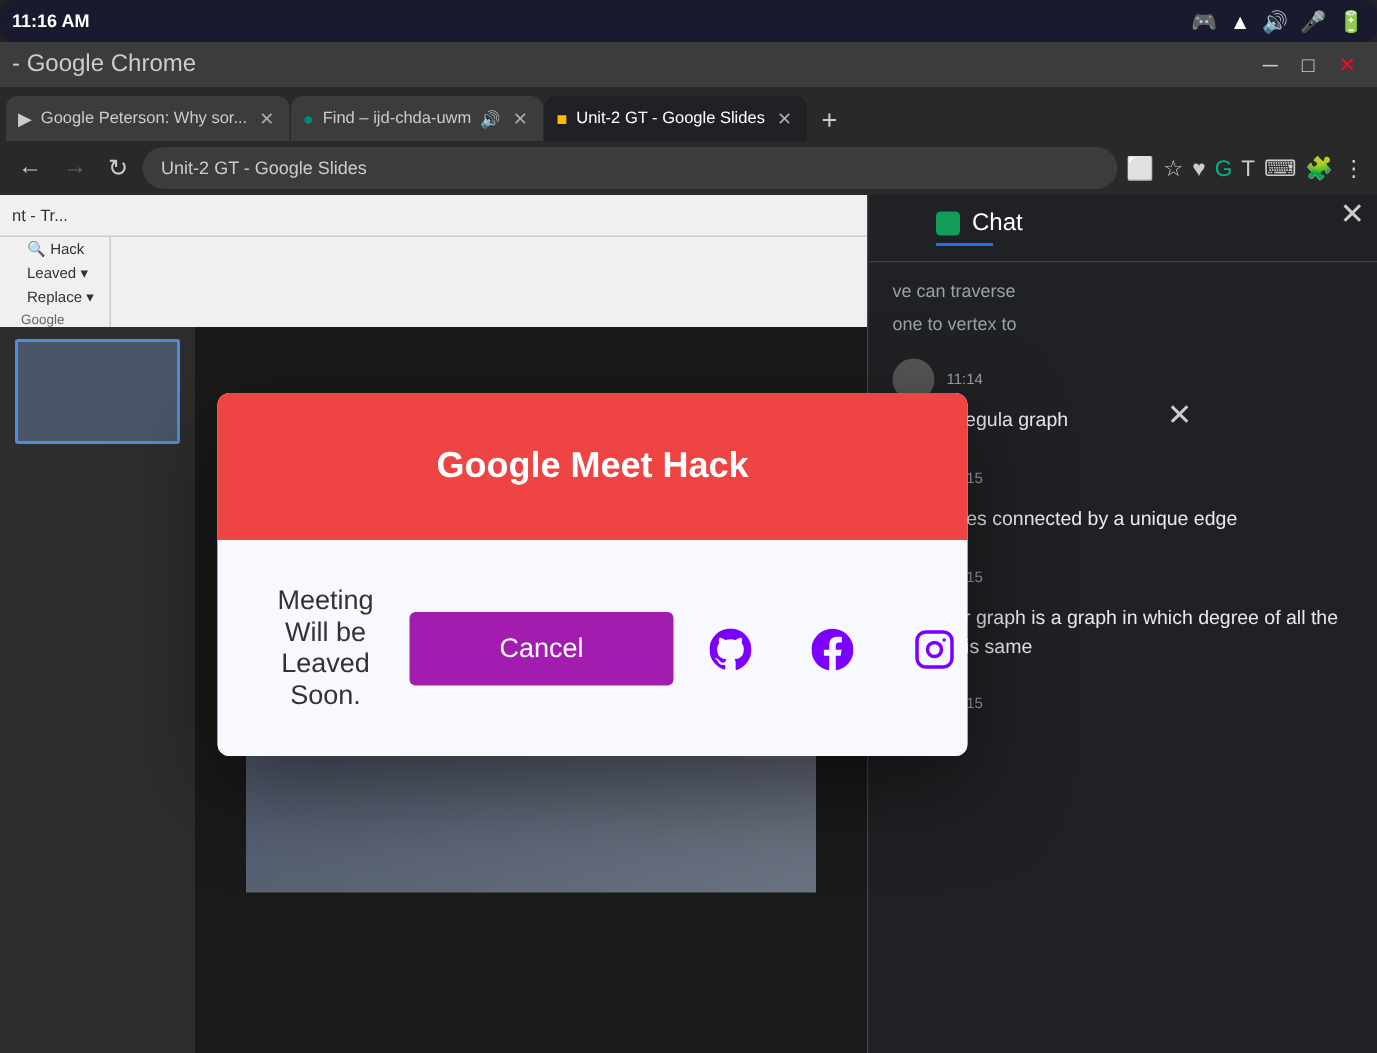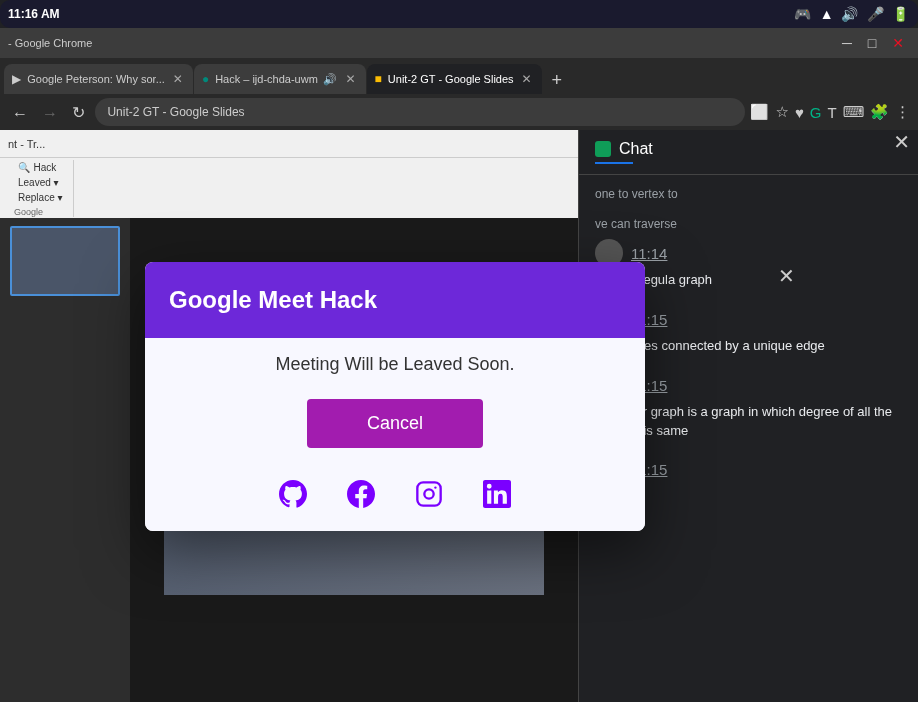--- a/index.html
+++ b/index.html
@@ -19,21 +19,21 @@
     .chrome-window {
       position: absolute; top: 28px; left: 0; width: 918px; height: 674px;
       background: #202124;
     }
 
     
     .chrome-titlebar {
       height: 30px; background: #3c3c3c; display: flex; align-items: center;
       padding: 0 8px; gap: 4px;
     }
-    .chrome-title-text { color: #ccc; font-size: 11px; margin-right: auto; }
+    .chrome-title-text { color: #ccc; font-size: 16px; margin-right: auto; }
     .chrome-title-btn { color: #ccc; font-size: 14px; cursor: pointer; padding: 0 6px; }
 
     
     .chrome-tabs {
       height: 36px; background: #292929; display: flex; align-items: flex-end;
       padding: 0 4px; gap: 1px;
     }
     .chrome-tab {
       height: 30px; background: #3c3c3c; border-radius: 8px 8px 0 0;
       display: flex; align-items: center; padding: 0 8px; gap: 6px;
@@ -89,42 +89,42 @@
     .chat-header {
       display: flex; align-items: center; padding: 10px 16px; border-bottom: 1px solid #444;
       gap: 8px; background: #202124;
     }
     .chat-title { color: #fff; font-size: 16px; font-weight: 500; }
     .chat-underline { height: 2px; background: #1a73e8; width: 38px; margin-top: 2px; }
     .chat-messages { flex: 1; overflow-y: auto; padding: 12px 16px; background: #202124; }
     .chat-msg { margin-bottom: 16px; }
     .chat-msg-header { display: flex; align-items: center; gap: 8px; margin-bottom: 4px; }
     .chat-avatar { width: 28px; height: 28px; background: #555; border-radius: 50%; }
-    .chat-time { color: #9aa0a6; font-size: 15px; text-decoration: underline; }
+    .chat-time { color: #9aa0a6; font-size: 10px; }
     .chat-text { color: #e8eaed; font-size: 13px; line-height: 1.4; }
 
     
     .modal-overlay {
       position: absolute; top: 102px; left: 0; width: 790px; height: calc(674px - 102px);
       display: flex; align-items: flex-start; justify-content: center;
       padding-top: 30px; z-index: 100;
     }
     .modal {
       width: 500px; background: #fff; border-radius: 8px; overflow: hidden;
       box-shadow: 0 20px 60px rgba(0,0,0,0.5);
     }
     .modal-header {
-      background: #6d28d9; padding: 24px; text-align: left;
+      background: #ef4444; padding: 35px; text-align: center;
     }
     .modal-header-title {
       color: #fff; font-size: 24px; font-weight: 600;
     }
     .modal-body {
-      padding: 16px 40px; background: #f8f8ff; display: flex;
-      flex-direction: column; align-items: center; gap: 24px;
+      padding: 30px 40px; background: #f8f8ff; display: flex;
+      flex-direction: row; align-items: center; gap: 24px;
     }
     .modal-message {
       font-size: 18px; color: #333; font-weight: 400; text-align: center;
     }
     .modal-cancel-btn {
       background: #a21caf; color: #fff; border: none; border-radius: 4px;
       padding: 14px 60px; font-size: 18px; cursor: pointer; font-weight: 500;
     }
     .modal-icons { display: flex; align-items: center; gap: 40px; margin-top: 8px; }
     .modal-icon { font-size: 28px; color: #7b00ff; cursor: pointer; }
@@ -159,21 +159,21 @@
   </div>
 
   <div class="chrome-tabs">
     <div class="chrome-tab">
       <span class="tab-favicon">▶</span>
       <span class="tab-label">Google Peterson: Why sor...</span>
       <span class="tab-close">✕</span>
     </div>
     <div class="chrome-tab">
       <span class="tab-favicon" style="color:#00897b;">●</span>
-      <span class="tab-label">Hack – ijd-chda-uwm</span>
+      <span class="tab-label">Find – ijd-chda-uwm</span>
       <span class="tab-sound">🔊</span>
       <span class="tab-close">✕</span>
     </div>
     <div class="chrome-tab active">
       <span class="tab-favicon" style="color:#fbbc04;">■</span>
       <span class="tab-label">Unit-2 GT - Google Slides</span>
       <span class="tab-close">✕</span>
     </div>
     <button class="tab-new-btn">+</button>
   </div>
@@ -231,33 +231,33 @@
           <div style="width:380px; height:270px; background:linear-gradient(135deg,#4a5568,#6b7280);"></div>
         </div>
       </div>
     </div>
 
     <div class="chat-panel" style="position:relative;">
 
       <button class="chat-close-btn" style="position:absolute;top:0;right:8px;background:none;border:none;color:#ccc;font-size:20px;cursor:pointer;z-index:10;">✕</button>
 
       <div class="chat-header">
-        <div style="display:flex; flex-direction:column; align-items:flex-start; gap:2px;">
+        <div style="display:flex; flex-direction:column; align-items:flex-start; gap:2px;margin-left:29px;">
           <div style="display:flex; align-items:center; gap:8px;">
             <div style="width:16px;height:16px;background:#0f9d58;border-radius:3px;"></div>
             <span class="chat-title">Chat</span>
           </div>
           <div class="chat-underline"></div>
         </div>
       </div>
 
       <div class="chat-messages">
 
+        <div style="color:#9aa0a6;font-size:12px;margin-bottom:8px;">ve can traverse</div>
         <div style="color:#9aa0a6;font-size:12px;margin-bottom:16px;">one to vertex to</div>
-        <div style="color:#9aa0a6;font-size:12px;margin-bottom:8px;">ve can traverse</div>
 
         <div class="chat-msg">
           <div class="chat-msg-header">
             <div class="chat-avatar" style="background:#555;"></div>
             <span class="chat-time">11:14</span>
           </div>
           <div class="chat-text">what is regula graph</div>
         </div>
 
         <div class="chat-msg">

